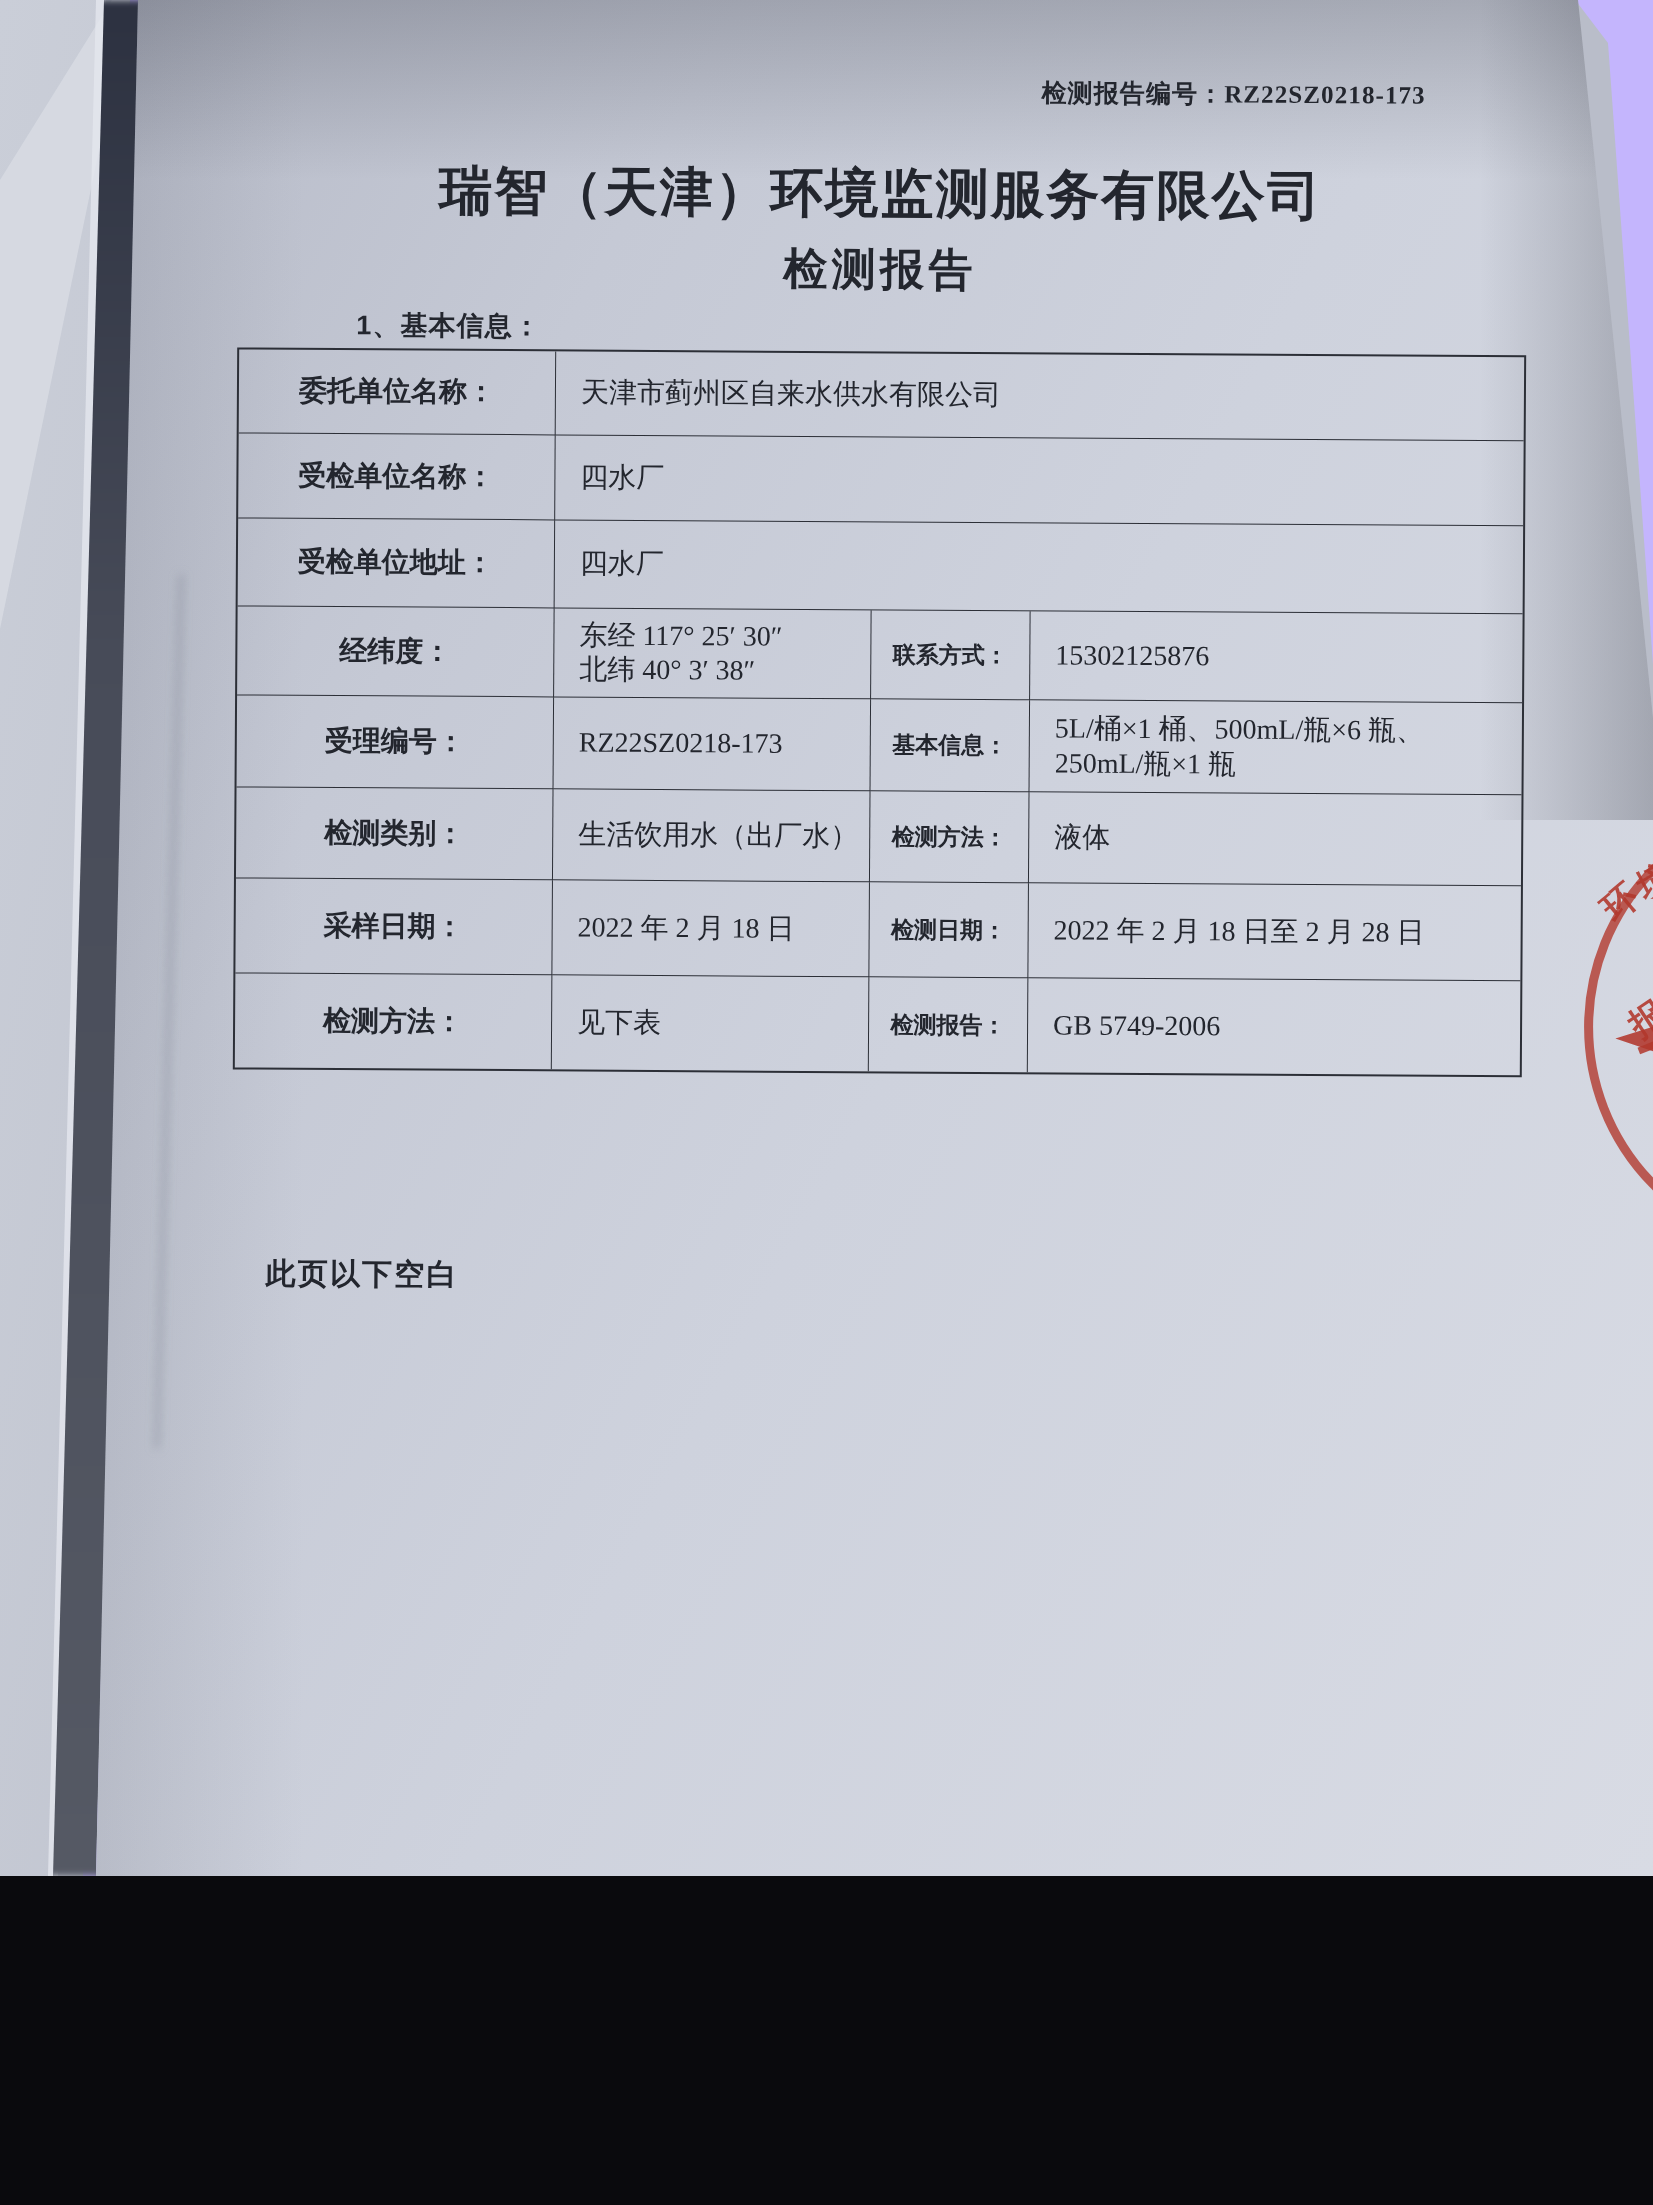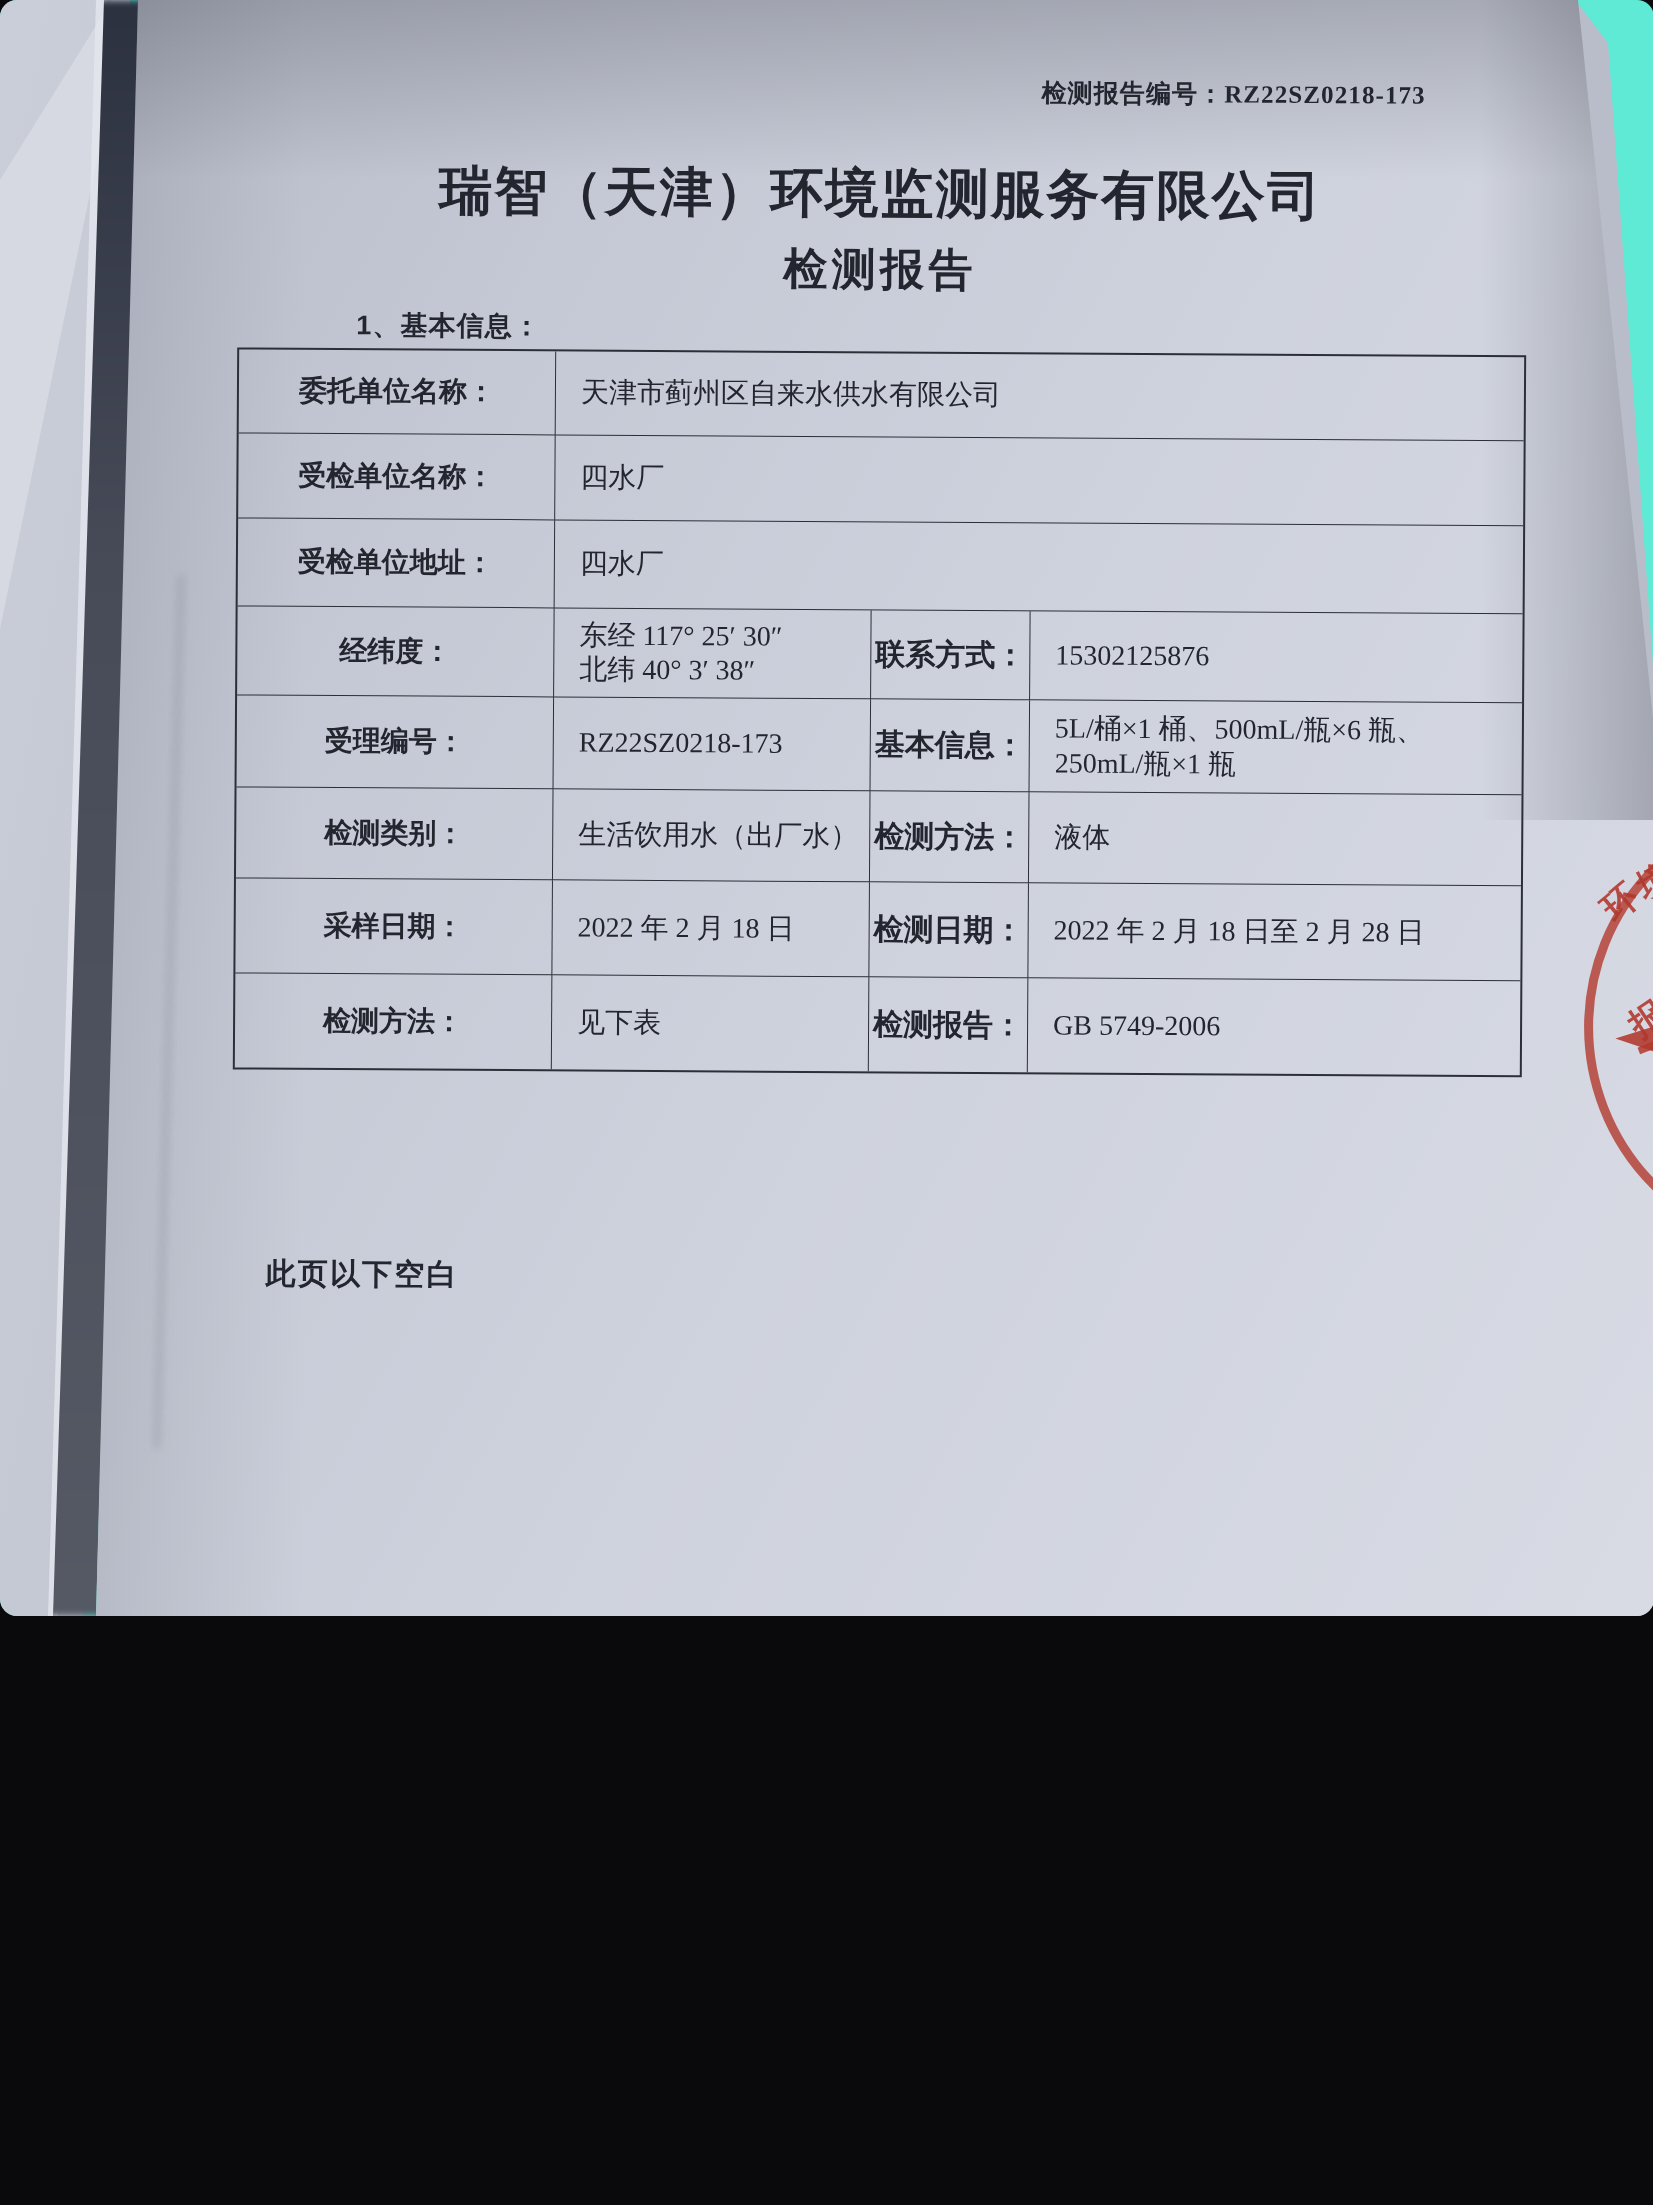--- a/index.html
+++ b/index.html
@@ -1,17 +1,17 @@
 <!DOCTYPE html>
 <html style="font-size:8.8px"><head>
 <meta charset="utf-8">
 <style>
   html,body{margin:0;padding:0;background:#0a0a0d;}
-  #photo{position:relative;width:1654px;height:1616px;overflow:hidden;background:#5eead4;
-         font-family:"Liberation Serif","DejaVu Serif",serif;color:#23262e;border-radius:17px;}
+  #photo{position:relative;width:1654px;height:1876px;overflow:hidden;background:#c4b5fd;
+         font-family:"Liberation Serif","DejaVu Serif",serif;color:#23262e;}
   
   .layer{position:absolute;inset:0;}
   .under-left{clip-path:polygon(0 0,130px 0,83px 100%,0 100%);
           background:linear-gradient(100deg,#caced8 0%,#b8bcc8 55%,#999fae 100%);}
   .under-left-corner{clip-path:polygon(0 180px,112px 0,130px 0,0 629px);
           background:#d7dae2;opacity:.9;}
   .edge-highlight{clip-path:polygon(96px 0,106px 0,58px 100%,48px 100%);
           background:#e3e6ed;opacity:.8;}
   .gap-shadow{clip-path:polygon(104px 0,143px 0,96px 100%,53px 100%);
           background:linear-gradient(180deg,#2c3140 0%,#474b58 35%,#555964 100%);
@@ -42,21 +42,21 @@
           font-family:"Liberation Sans","DejaVu Sans",sans-serif;letter-spacing:1.1px;}
   .info-table{position:absolute;left:235px;top:351px;display:grid;
           grid-template-columns:317px 317px 159px 492px;
           grid-template-rows:84px 85px 88px 89px 92px 91px 95px 94px;
           border:2.7px solid #2c2f37;}
   .trow{display:contents;}
   .cell{border-right:1.6px solid #2c2f37;border-bottom:1.6px solid #2c2f37;box-sizing:border-box;
           display:flex;align-items:center;line-height:1.22;white-space:pre-line;}
   .cell.lab{justify-content:center;text-align:center;
           font-family:"Liberation Sans","DejaVu Sans",sans-serif;font-weight:700;font-size:28px;}
-  .cell.lab.c3{font-size:30px;}
+  .cell.lab.c3{font-size:23px;}
   .cell.val{padding-left:25px;font-size:28px;}
   .cell.span3{grid-column:2/5;}
   .cell.ce{border-right:none;}
   .cell.rl{border-bottom:none;}
   .blank-note{position:absolute;left:269px;top:1257px;font-size:30px;font-weight:600;
           font-family:"Liberation Sans","DejaVu Sans",sans-serif;letter-spacing:2.2px;}
   .page-footer{position:absolute;left:235px;top:2044px;width:1285px;text-align:center;
           font-size:24px;letter-spacing:3.3px;}
   
   .stamp *{position:absolute;color:#b2372c;}

